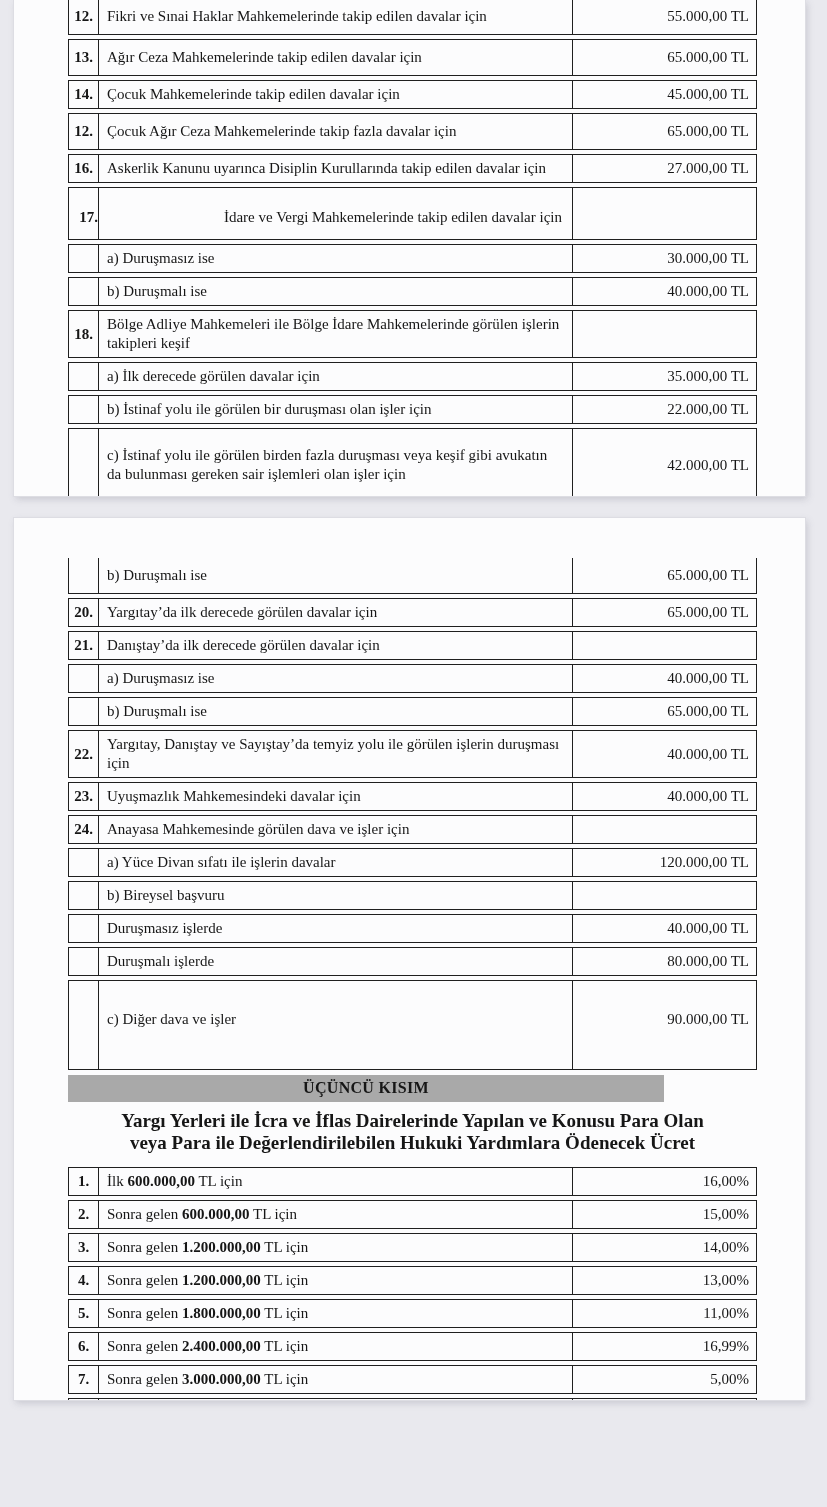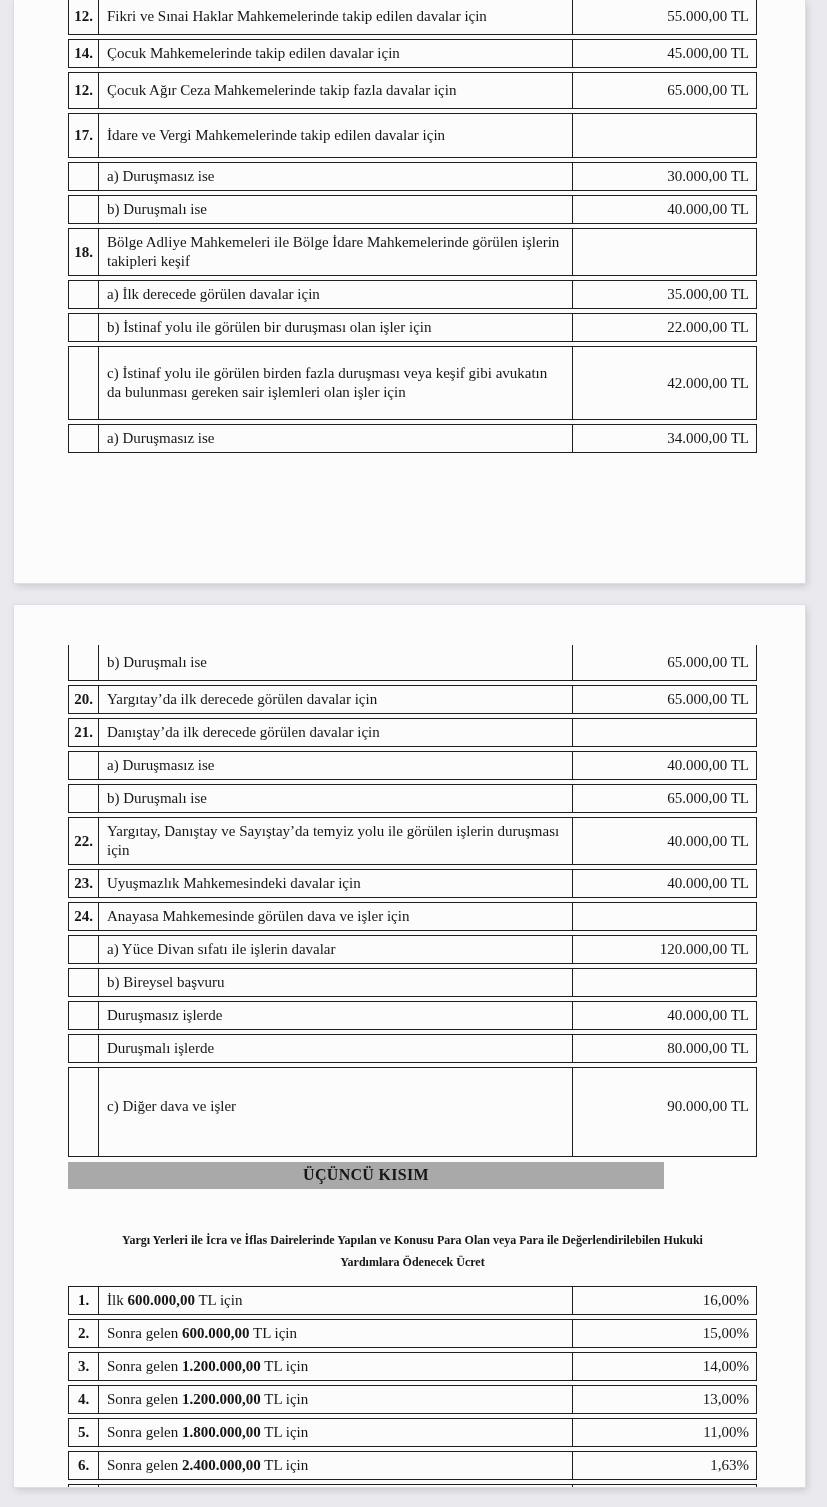--- a/index.html
+++ b/index.html
@@ -17,21 +17,21 @@
     color:var(--ink);
   }
   .page{
     width:791px;
     margin-left:14px;
     background:var(--page-bg);
     box-shadow:0 0 0 1px #dddde3, 2px 3px 7px rgba(110,110,130,.28);
     overflow:hidden;
     position:relative;
   }
-  .page-1{height:583px;}
+  .page-1{height:496px;}
   .page-2{height:882px;margin-top:22px;}
 
   .dtable{
     display:table;
     border-collapse:separate;
     border-spacing:0 4px;
     width:689px;
     margin-left:54px;
     table-layout:fixed;
   }
@@ -63,73 +63,82 @@
     padding-right:10px;
   }
   .c-val{
     width:184px;
     border-right:1.6px solid var(--line);
     text-align:right;
     padding-right:7px;
   }
   
   .p2 .cell{padding-top:8px;padding-bottom:8px;}
-  .p3 .cell{padding-top:12px;padding-bottom:12px;}
+  .p3 .cell{padding-top:20px;padding-bottom:12px;text-align:right;}
   .p4 .cell{padding-top:17px;padding-bottom:17px;}
   .p5 .cell{padding-top:29px;padding-bottom:40px;}
   .cut-top .cell{border-top:none;}
 
   .section-banner{
     width:596px;
     margin-left:54px;
     margin-top:1px;
     background:var(--banner-bg);
     text-align:center;
     font-weight:bold;
     font-size:16px;
     padding:4px 0 5px 0;
     letter-spacing:.3px;
   }
   .section-subtitle{
     width:689px;
     margin-left:54px;
     text-align:center;
     font-weight:bold;
-    font-size:12px;
+    font-size:19px;
     line-height:22px;
     padding:8px 38px 9px 38px;
-    margin-top:32px;
   }
   .amount-b{font-weight:bold;}
 </style>
 </head>
 <body>
 
 <div class="page page-1">
   <div class="dtable fee">
 
       <div class="trow p2">
         <div class="cell c-num">12.</div>
         <div class="cell c-desc">Fikri ve Sınai Haklar Mahkemelerinde takip edilen davalar için</div>
         <div class="cell c-val">55.000,00 TL</div>
       </div>
 
+      <div class="trow p2">
+        <div class="cell c-num">13.</div>
+        <div class="cell c-desc">Ağır Ceza Mahkemelerinde takip edilen davalar için</div>
+        <div class="cell c-val">65.000,00 TL</div>
+      </div>
 
       <div class="trow">
         <div class="cell c-num">14.</div>
         <div class="cell c-desc">Çocuk Mahkemelerinde takip edilen davalar için</div>
         <div class="cell c-val">45.000,00 TL</div>
       </div>
 
       <div class="trow p2">
         <div class="cell c-num">12.</div>
         <div class="cell c-desc">Çocuk Ağır Ceza Mahkemelerinde takip fazla davalar için</div>
         <div class="cell c-val">65.000,00 TL</div>
       </div>
 
+      <div class="trow">
+        <div class="cell c-num">16.</div>
+        <div class="cell c-desc">Askerlik Kanunu uyarınca Disiplin Kurullarında takip edilen davalar için</div>
+        <div class="cell c-val">27.000,00 TL</div>
+      </div>
 
       <div class="trow p3">
         <div class="cell c-num">17.</div>
         <div class="cell c-desc">İdare ve Vergi Mahkemelerinde takip edilen davalar için</div>
         <div class="cell c-val"></div>
       </div>
 
       <div class="trow">
         <div class="cell c-num"></div>
         <div class="cell c-desc">a) Duruşmasız ise</div>
@@ -289,21 +298,21 @@
 
       <div class="trow">
         <div class="cell c-num">5.</div>
         <div class="cell c-desc"><span>Sonra gelen </span><span class="amount-b">1.800.000,00</span><span> TL için</span></div>
         <div class="cell c-val">11,00%</div>
       </div>
 
       <div class="trow">
         <div class="cell c-num">6.</div>
         <div class="cell c-desc"><span>Sonra gelen </span><span class="amount-b">2.400.000,00</span><span> TL için</span></div>
-        <div class="cell c-val">1,63%</div>
+        <div class="cell c-val">16,99%</div>
       </div>
 
       <div class="trow">
         <div class="cell c-num">7.</div>
         <div class="cell c-desc"><span>Sonra gelen </span><span class="amount-b">3.000.000,00</span><span> TL için</span></div>
         <div class="cell c-val">5,00%</div>
       </div>
 
       <div class="trow">
         <div class="cell c-num">8.</div>

